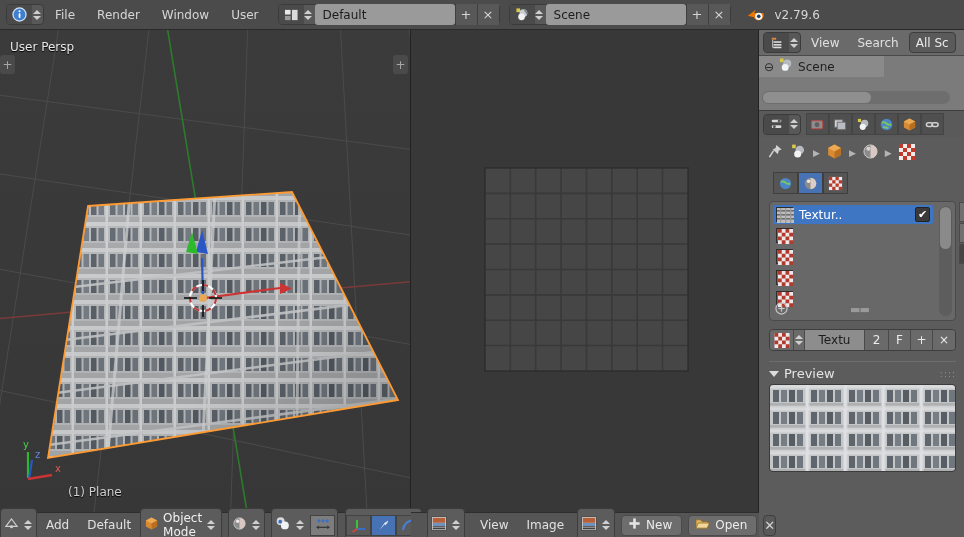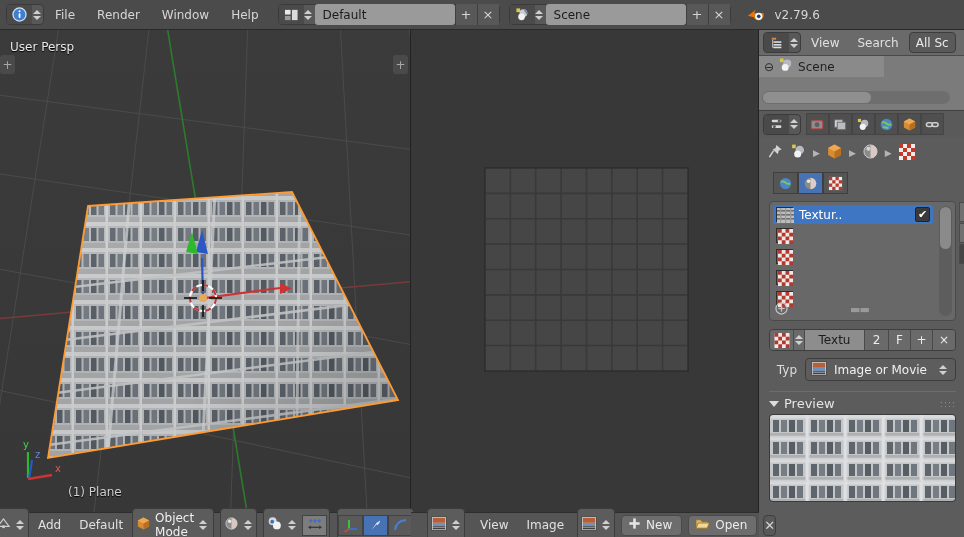--- a/index.html
+++ b/index.html
@@ -216,21 +216,21 @@
     margin: 3px 8px 0 10px; height: 88px; background: #2f2f2f;
     border: 1px solid #3b3b3b; border-radius: 4px; overflow: hidden;
     position: relative;
   }
 
   
   .botbar {
     position: absolute; bottom: 0; height: 25px; background: #555555;
     border-top: 1px solid #2e2e2e; display: flex; align-items: center;
   }
-  .bb-vp { left: 0; width: 411px; }
+  .bb-vp { left: 8px; width: 411px; }
   .bb-uv { left: 411px; width: 348px; }
   .bb-menu { font-size: 12px; color: #e0e0e0; padding: 0 9px; }
   .bb-wdg {
     display:flex; align-items:center; height:35px; background:#5c5c5c;
     border:1px solid #3d3d3d; border-radius:4px; padding:0 2px 0 3px; gap:4px;
   }
   .iconbtn {
     width: 25px; height: 21px; background: #5a5a5a; border: 1px solid #434343;
     display: flex; align-items: center; justify-content: center;
   }
@@ -262,21 +262,21 @@
       </span>
       <span class="spin">
           <i class="up"></i>
           <i class="dn"></i>
         </span>
     </div>
 
     <div class="tb-menu">File</div>
     <div class="tb-menu">Render</div>
     <div class="tb-menu">Window</div>
-    <div class="tb-menu">Help</div>
+    <div class="tb-menu">User</div>
 
     <div class="wdg" style="margin-left:8px;">
       <span class="wdg-ic">
         <svg width="15" height="14" viewBox="0 0 16 15">
           <rect x="1" y="2" width="6" height="5" fill="#e8e8e8"></rect>
           <rect x="1" y="8.5" width="6" height="4.5" fill="#9a9a9a"></rect>
           <rect x="8.5" y="2" width="6" height="11" fill="#dadada"></rect>
         </svg>
       </span>
       <span class="spin">
@@ -770,39 +770,20 @@
             <i class="dn"></i>
           </span>
       </span>
       <span class="db-seg db-name">Textu</span>
       <span class="db-seg db-num">2</span>
       <span class="db-seg db-f">F</span>
       <span class="db-seg" style="width:22px;background:#6a6a6a;">+</span>
       <span class="db-seg" style="width:22px;background:#6a6a6a;border-right:none;">×</span>
     </div>
 
-    <div class="typerow">
-      <span class="typelabel">Typ</span>
-      <span class="typeenum">
-        <span>
-          <svg width="16" height="15" viewBox="0 0 16 15">
-            <rect x="0.6" y="0.6" width="14.8" height="13.8" fill="#dcdcdc" stroke="#4a4a4a"></rect>
-            <rect x="1.8" y="1.8" width="12.4" height="5" fill="#b6603a"></rect>
-            <rect x="1.8" y="7" width="12.4" height="3" fill="#6e91bd"></rect>
-            <rect x="1.8" y="10.2" width="12.4" height="1.3" fill="#3f3f3f"></rect>
-            <rect x="1.8" y="12" width="12.4" height="1.3" fill="#3f3f3f"></rect>
-          </svg>
-        </span>
-        <span>Image or Movie</span>
-        <span class="spin" style="margin-left:auto;">
-            <i class="up"></i>
-            <i class="dn"></i>
-          </span>
-      </span>
-    </div>
 
     <div class="prevhdr">
       <span class="tri"></span>
       <span>Preview</span>
       <span class="grip">::::</span>
     </div>
 
     <div class="prevbox">
       <svg width="188" height="88" viewBox="0 0 188 88">
         <defs>

